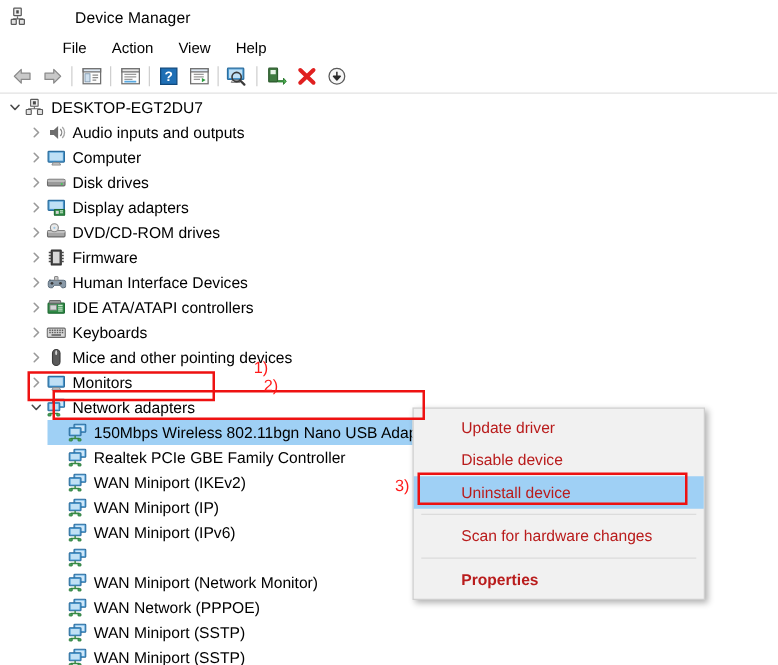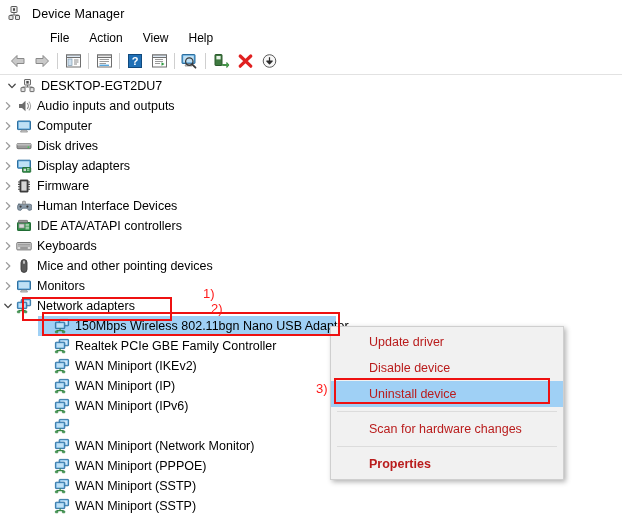--- a/index.html
+++ b/index.html
@@ -12,21 +12,21 @@
     overflow:hidden;
     position:relative;
     -webkit-font-smoothing:antialiased;
   }
   #app{position:relative;width:622px;height:532px;background:#fff;}
 
   
   .titlebar{
     position:absolute;left:0;top:0;width:622px;height:28px;
     background:#ffffff;
-    display:flex;align-items:center;
+    display:flex;align-items:center;gap:28px;
   }
   .titlebar .tb-icon{margin-left:8px;margin-right:8px;display:block;}
   .titlebar .tb-text{font-size:12.5px;color:#000;letter-spacing:.1px;}
 
   
   .menubar{
     position:absolute;left:0;top:28px;width:622px;height:20px;
     background:#ffffff;display:flex;align-items:center;margin-left:36px;
   }
   .menubar .mi{
@@ -64,21 +64,21 @@
     width:18px;height:18px;display:flex;align-items:center;justify-content:center;
     flex:0 0 18px;margin-right:4px;
   }
   .lbl{font-size:12.5px;color:#000;line-height:20px;}
   .row.sel .selbg{
     position:absolute;left:0;top:0;height:20px;background:#9fd0f5;z-index:0;
   }
   .row.sel .ico,.row.sel .lbl,.row.sel .chev{position:relative;z-index:1;}
 
   .indent0{padding-left:4px;}
-  .indent1{}
+  .indent1{padding-left:21px;}
   .indent2{padding-left:38px;}
 
   
   .ctxmenu{
     position:absolute;left:330px;top:326px;width:232px;
     background:#f1f1f1;border:1px solid #cfcfcf;
     box-shadow:2px 2px 5px rgba(0,0,0,.30);
     padding:2px 0 2px 0;
     z-index:40;
   }
@@ -298,20 +298,36 @@
           <span class="lbl">Display adapters</span>
         </div>
         <div class="row indent1">
           <span class="chev">
             <svg width="10" height="10" viewBox="0 0 10 10">
               <path d="M3.4 1.6 L6.8 5 L3.4 8.4" fill="none" stroke="#9a9a9a" stroke-width="1.3" stroke-linecap="round" stroke-linejoin="round"></path>
             </svg>
           </span>
           <span class="ico">
             <svg width="16" height="16" viewBox="0 0 16 16">
+              <rect x="1" y="6.5" width="14" height="5" rx="1" fill="#a6a6a6" stroke="#6a6a6a" stroke-width=".9"></rect>
+              <rect x="1" y="6.5" width="14" height="1.8" rx="1" fill="#c3c3c3"></rect>
+              <circle cx="6.5" cy="4.2" r="3.2" fill="#e9e9e9" stroke="#8a8a8a" stroke-width=".9"></circle>
+              <circle cx="6.5" cy="4.2" r="0.9" fill="#9dc8e6"></circle>
+            </svg>
+          </span>
+          <span class="lbl">DVD/CD-ROM drives</span>
+        </div>
+        <div class="row indent1">
+          <span class="chev">
+            <svg width="10" height="10" viewBox="0 0 10 10">
+              <path d="M3.4 1.6 L6.8 5 L3.4 8.4" fill="none" stroke="#9a9a9a" stroke-width="1.3" stroke-linecap="round" stroke-linejoin="round"></path>
+            </svg>
+          </span>
+          <span class="ico">
+            <svg width="16" height="16" viewBox="0 0 16 16">
               <rect x="4" y="2" width="8" height="12" rx="0.5" fill="#4a4a4a" stroke="#2a2a2a" stroke-width=".9"></rect>
               <rect x="5.4" y="3.4" width="5.2" height="9.2" fill="#d8d8d8"></rect>
               <path d="M4 4 h-2 M4 6.4 h-2 M4 8.8 h-2 M4 11.2 h-2 M12 4 h2 M12 6.4 h2 M12 8.8 h2 M12 11.2 h2" stroke="#4a4a4a" stroke-width="1.1"></path>
             </svg>
           </span>
           <span class="lbl">Firmware</span>
         </div>
         <div class="row indent1">
           <span class="chev">
             <svg width="10" height="10" viewBox="0 0 10 10">
@@ -518,21 +534,21 @@
             <svg width="16" height="16" viewBox="0 0 16 16">
               <rect x="5.2" y="1.4" width="9.4" height="6.4" rx="0.6" fill="#5aa9e0" stroke="#2d6e9e" stroke-width=".9"></rect>
               <rect x="6.3" y="2.4" width="7.2" height="4.4" fill="#cfe8fa"></rect>
               <rect x="1.4" y="4.2" width="9.4" height="6.4" rx="0.6" fill="#4f9fd6" stroke="#2d6e9e" stroke-width=".9"></rect>
               <rect x="2.5" y="5.2" width="7.2" height="4.4" fill="#bfe0f5"></rect>
               <path d="M6.1 10.6 v2.1 M2.6 12.7 h7" stroke="#3a8a46" stroke-width="1.2" fill="none"></path>
               <rect x="1.4" y="12.9" width="2.4" height="1.9" rx="0.3" fill="#49a85c" stroke="#2f7a3e" stroke-width=".7"></rect>
               <rect x="8.4" y="12.9" width="2.4" height="1.9" rx="0.3" fill="#49a85c" stroke="#2f7a3e" stroke-width=".7"></rect>
             </svg>
           </span>
-          <span class="lbl">WAN Miniport (PPPOE)</span>
+          <span class="lbl">WAN Network (PPPOE)</span>
         </div>
         <div class="row indent2">
           <span class="chev"></span>
           <span class="ico">
             <svg width="16" height="16" viewBox="0 0 16 16">
               <rect x="5.2" y="1.4" width="9.4" height="6.4" rx="0.6" fill="#5aa9e0" stroke="#2d6e9e" stroke-width=".9"></rect>
               <rect x="6.3" y="2.4" width="7.2" height="4.4" fill="#cfe8fa"></rect>
               <rect x="1.4" y="4.2" width="9.4" height="6.4" rx="0.6" fill="#4f9fd6" stroke="#2d6e9e" stroke-width=".9"></rect>
               <rect x="2.5" y="5.2" width="7.2" height="4.4" fill="#bfe0f5"></rect>
               <path d="M6.1 10.6 v2.1 M2.6 12.7 h7" stroke="#3a8a46" stroke-width="1.2" fill="none"></path>

